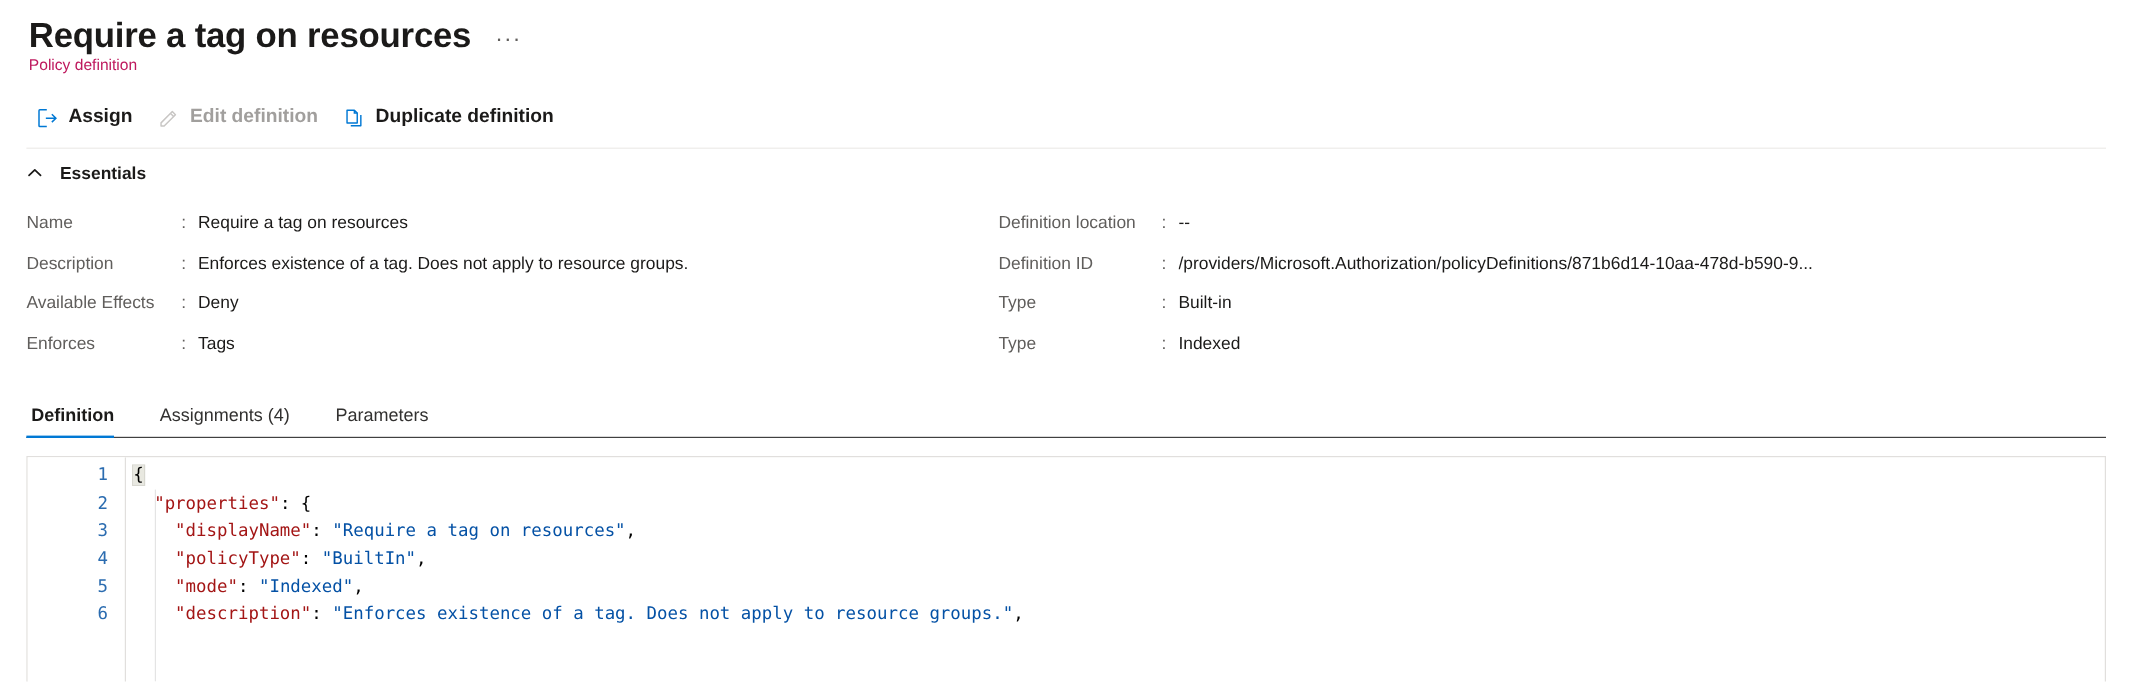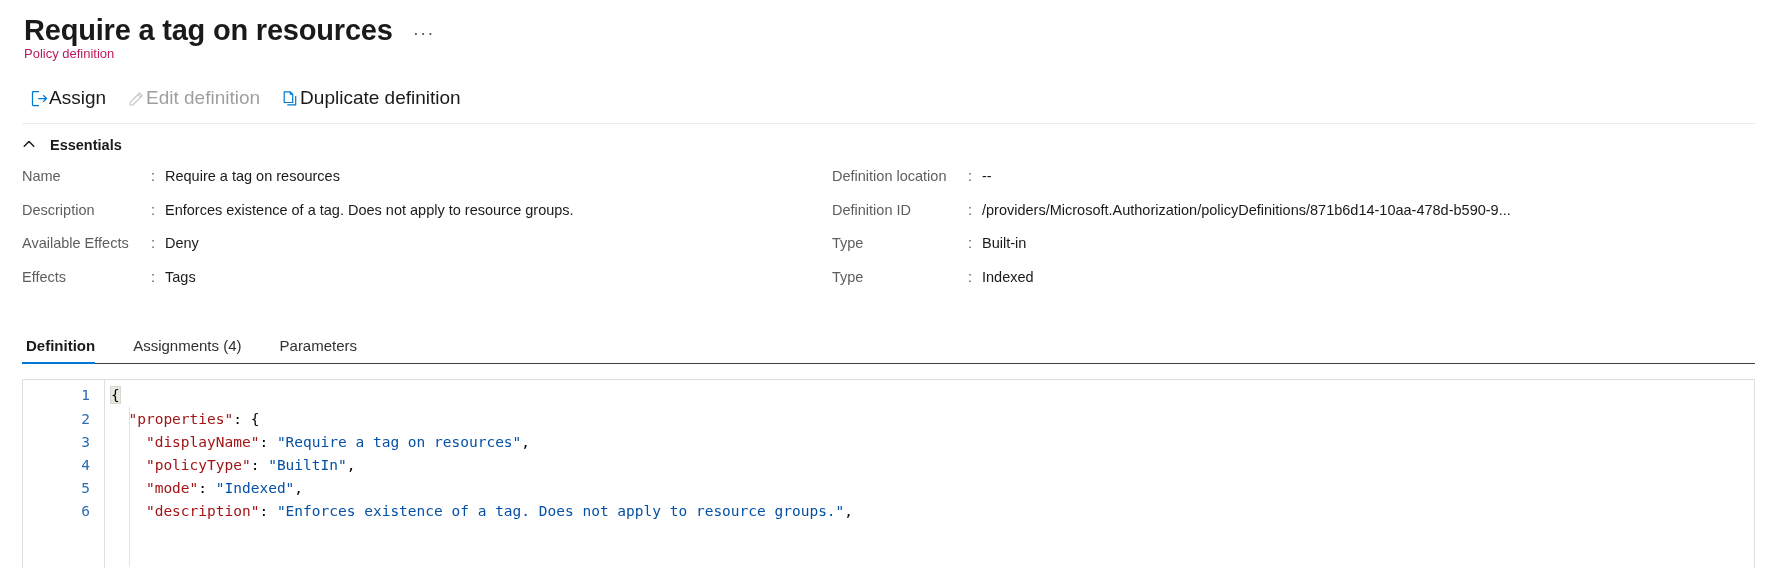--- a/index.html
+++ b/index.html
@@ -26,23 +26,23 @@
     margin-top: 4px;
   }
   .subtitle { font-size: 13px; color: #be185d; }
 
   
   .cmdbar {
     display: flex; align-items: center; gap: 0px;
     padding: 0 0 0 22px; margin-top: 20px; height: 34px;
   }
   .cmd {
-    display: flex; align-items: center; gap: 0;
-    font-size: 19px; padding: 4px 13px 4px 8px; cursor: pointer;
-    white-space: nowrap; color: #1b1a19;
+    display: flex; align-items: center; gap: 8px;
+    font-size: 16px; padding: 4px 13px 4px 8px; cursor: pointer;
+    white-space: nowrap; color: #1b1a19; font-weight: bold;
   }
   .cmd.disabled { color: #a19f9d; cursor: default; }
   .cmd svg { display:block; flex: 0 0 auto; }
   .cmdbar-rule {
     border-bottom: 1px solid #edebe9; margin: 8px 0 0 22px; width: 1733px;
   }
 
   
   .essentials { padding: 13px 0 0 22px; }
   .ess-head {
@@ -50,21 +50,21 @@
     font-size: 14.5px; font-weight: 700; color: #1b1a19; cursor: pointer;
   }
   .chev { display:block; }
   .ess-grid {
     display: grid;
     grid-template-columns: 810px auto;
     margin-top: 14px;
   }
   .ess-col { display: flex; flex-direction: column; gap: 0; }
   .ess-row {
-    display: flex; align-items: flex-start; height: 33.5px;
+    display: flex; align-items: center; height: 33.5px;
     font-size: 14.5px;
   }
   .ess-label { color: #605e5c; flex: 0 0 auto; }
   .col-left  .ess-label { width: 129px; }
   .col-right .ess-label { width: 136px; }
   .ess-colon { color: #605e5c; width: 14px; flex: 0 0 auto; }
   .ess-val { color: #1b1a19; white-space: nowrap; overflow: hidden;
              text-overflow: ellipsis; }
   .col-right .ess-val { max-width: 600px; }
 
@@ -185,21 +185,21 @@
           <span class="ess-label">Description</span>
           <span class="ess-colon">:</span>
           <span class="ess-val">Enforces existence of a tag. Does not apply to resource groups.</span>
         </div>
         <div class="ess-row">
           <span class="ess-label">Available Effects</span>
           <span class="ess-colon">:</span>
           <span class="ess-val">Deny</span>
         </div>
         <div class="ess-row">
-          <span class="ess-label">Effects</span>
+          <span class="ess-label">Enforces</span>
           <span class="ess-colon">:</span>
           <span class="ess-val">Tags</span>
         </div>
       </div>
 
       <div class="ess-col col-right">
         <div class="ess-row">
           <span class="ess-label">Definition location</span>
           <span class="ess-colon">:</span>
           <span class="ess-val">--</span>

